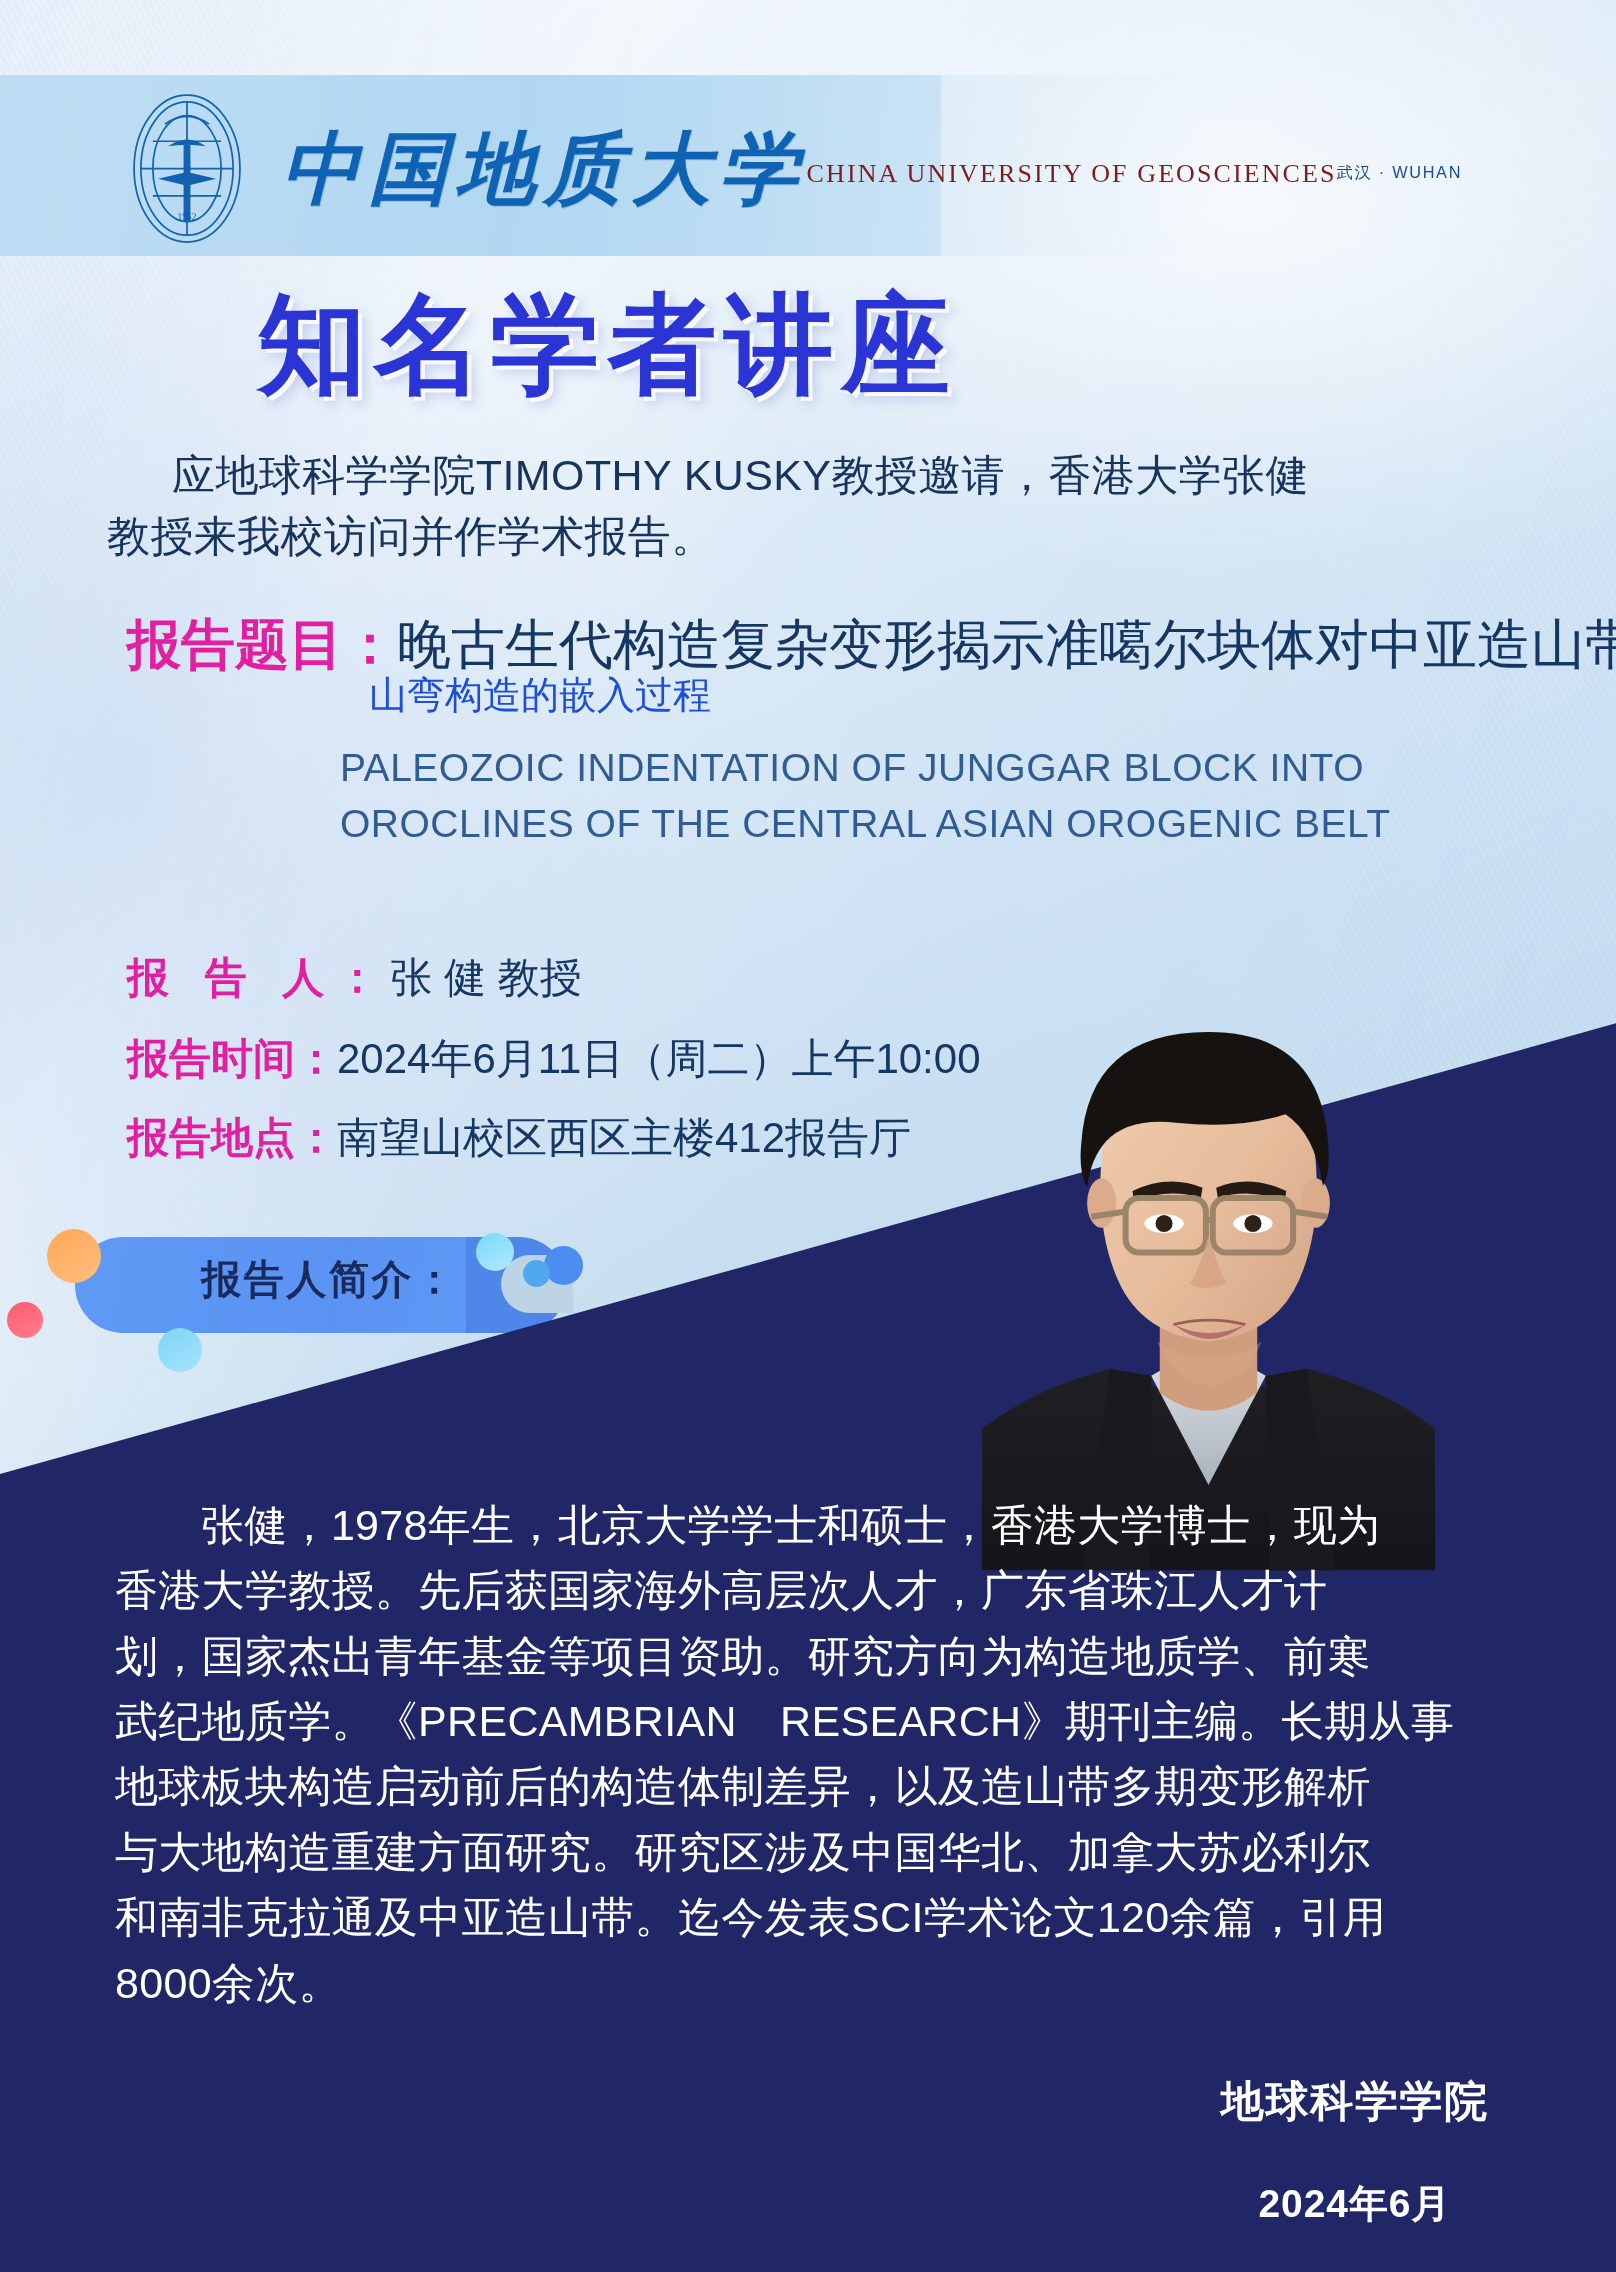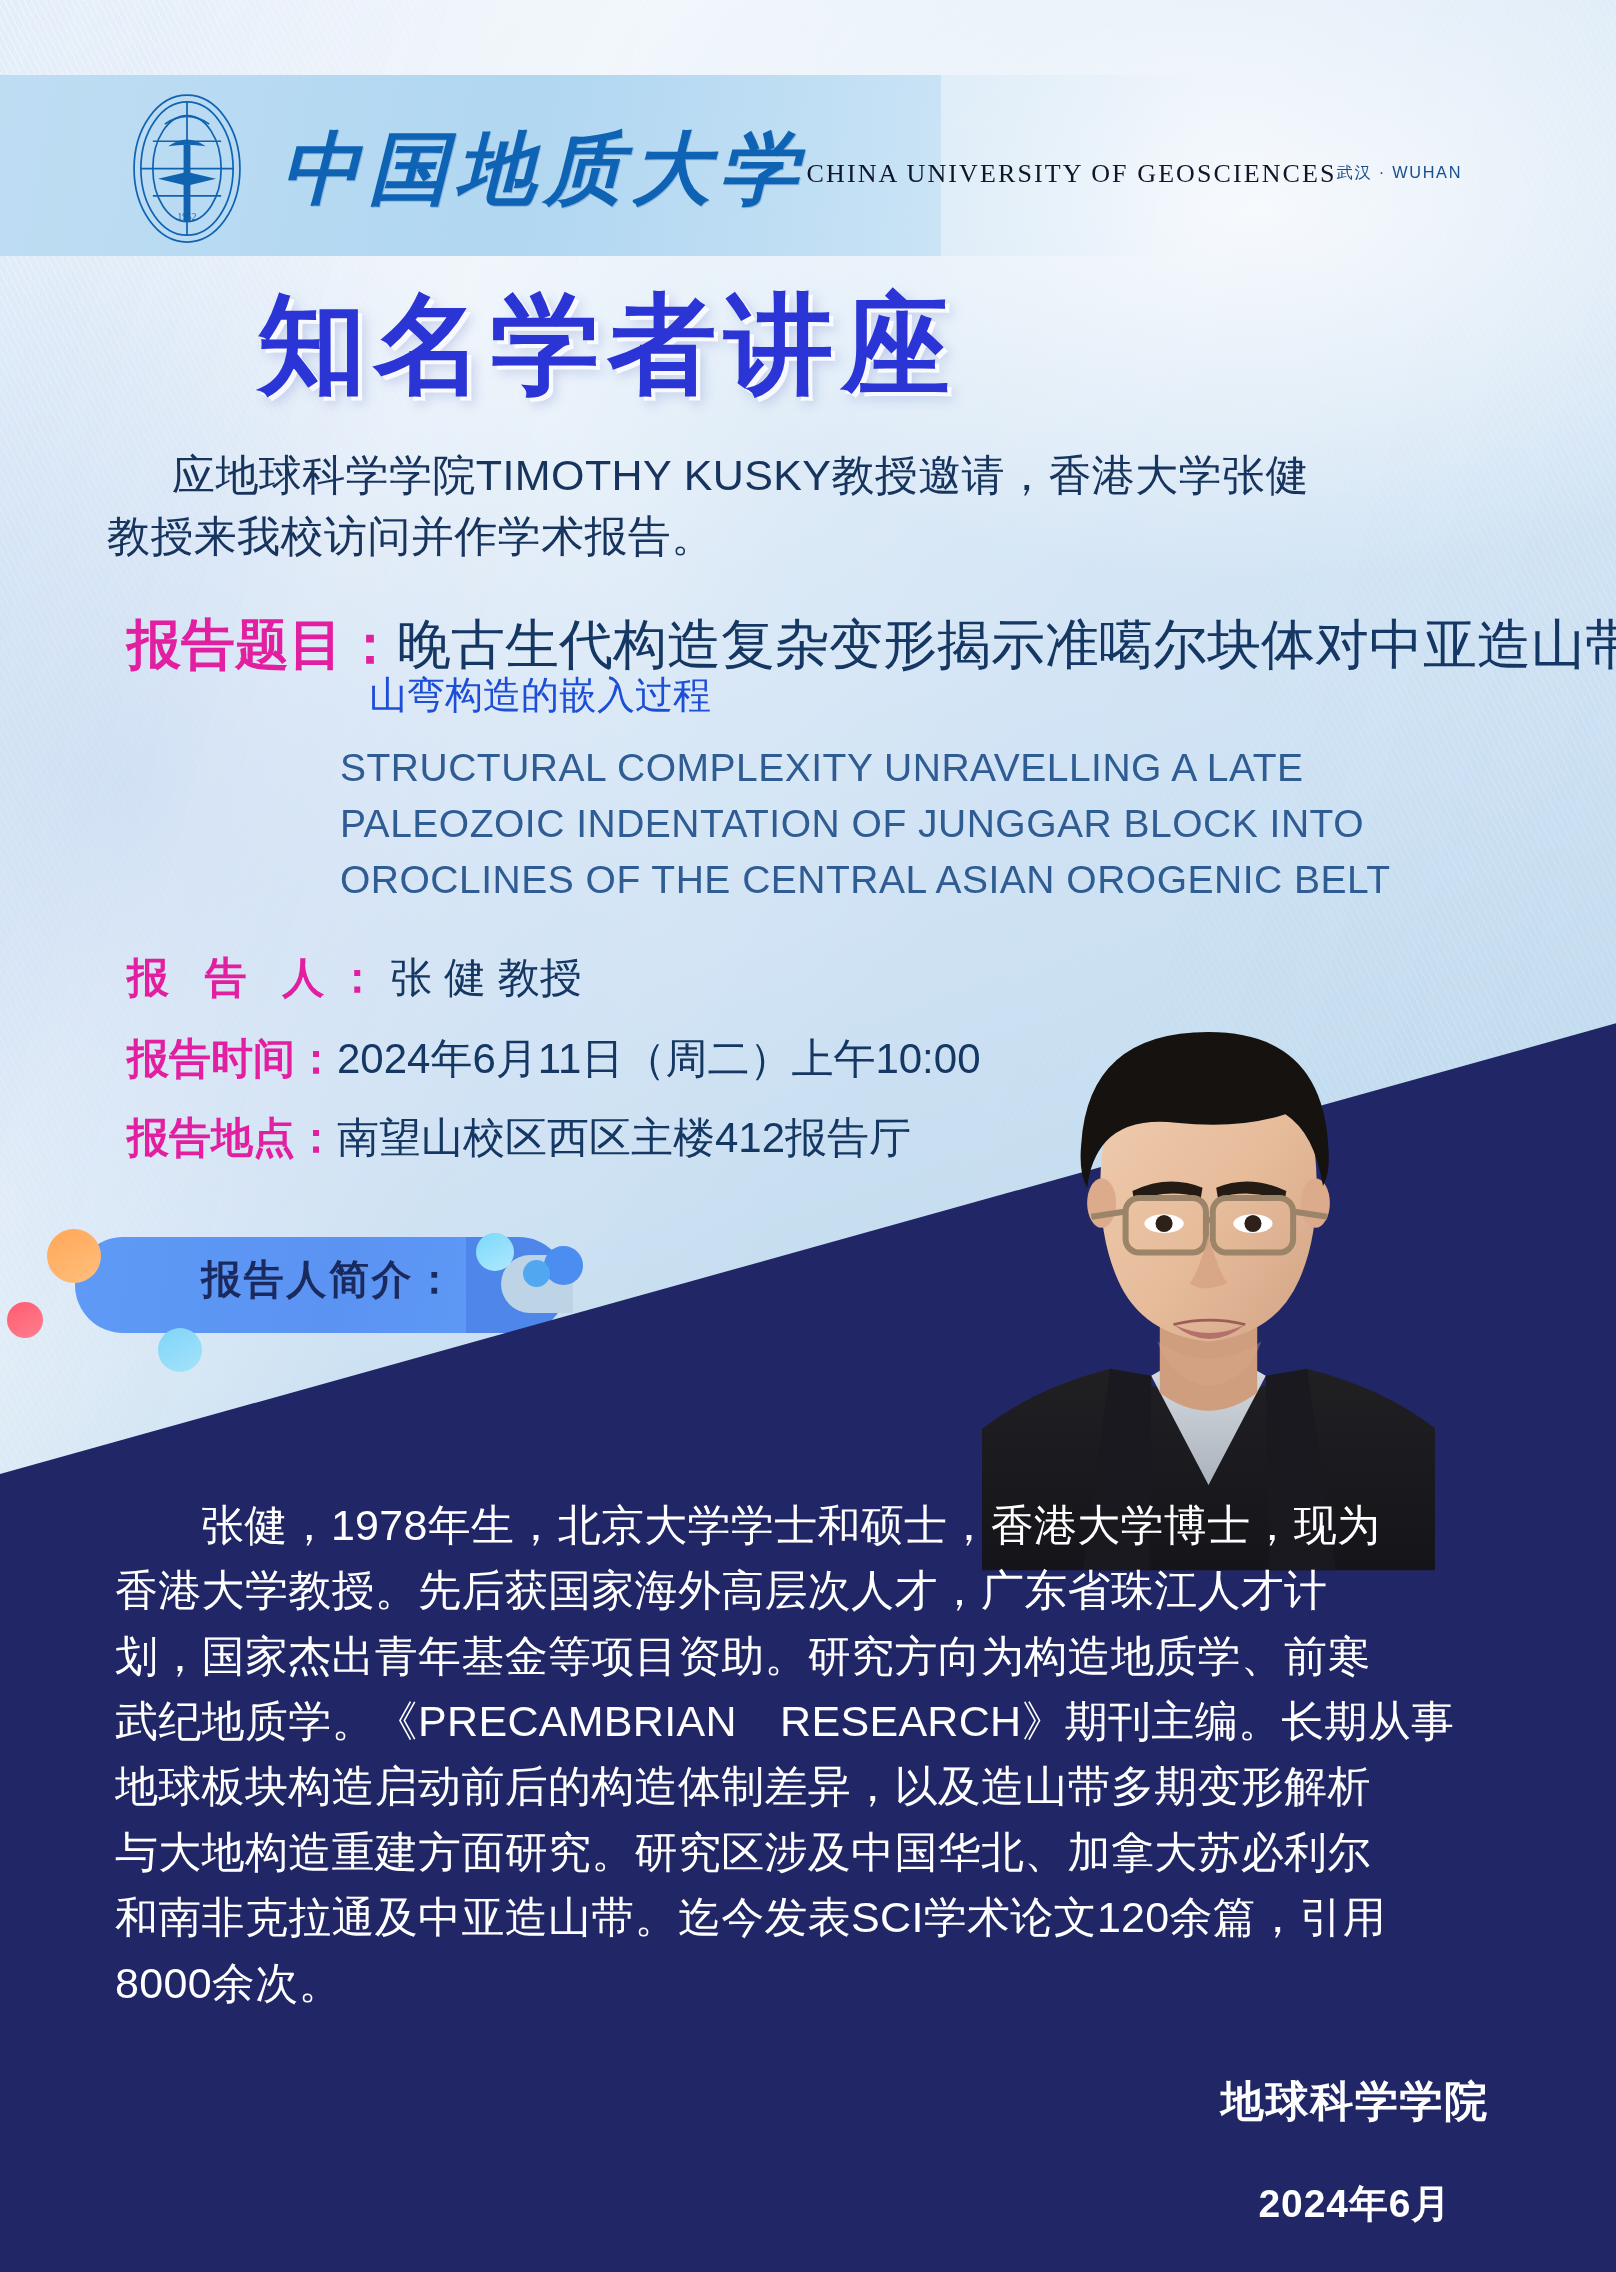--- a/index.html
+++ b/index.html
@@ -78,21 +78,21 @@
   .logo-text{display:flex;align-items:center;}
   .logo-cn{
     font-family:"Liberation Serif","DejaVu Serif",serif;
     font-weight:700;font-size:79px;letter-spacing:8.6px;color:#0f63b5;
     line-height:1.0;font-style:italic;
     text-shadow:0.9px 0.9px 0 rgba(10,80,150,.25);
     white-space:nowrap;
   }
   .logo-en{
     font-family:"Liberation Serif","DejaVu Serif",serif;
-    font-size:26px;letter-spacing:2.1px;color:#0f172a;margin-top:10.3px;white-space:nowrap;
+    font-size:26px;letter-spacing:2.1px;color:#7f1d1d;margin-top:10.3px;white-space:nowrap;
   }
   .logo-rule{display:flex;align-items:center;margin-top:7.7px;width:100%;}
   .logo-rule .ln{height:0.9px;background:#3a7bbd;flex:1;}
   .logo-city{font-size:16.3px;color:#184e8c;letter-spacing:1.7px;white-space:nowrap;font-family:"Liberation Sans",sans-serif;}
 
   
   .main-title{
     position:absolute;left:0;top:272px;width:1215px;text-align:center;
     font-family:"Liberation Sans","DejaVu Sans",sans-serif;
     font-weight:700;font-size:109px;letter-spacing:7.7px;
@@ -237,21 +237,20 @@
     <span class="ind"></span><span>应地球科学学院TIMOTHY KUSKY教授邀请，香港大学张健</span><br>
     <span>教授来我校访问并作学术报告。</span>
   </div>
 
   <div class="title-cn">
     <span class="lbl">报告题目：</span><span class="val">晚古生代构造复杂变形揭示准噶尔块体对中亚造山带</span>
   </div>
   <div class="title-cn2">山弯构造的嵌入过程</div>
 
   <div class="title-en">
-    <div>STRUCTURAL COMPLEXITY UNRAVELLING A LATE</div>
     <div>PALEOZOIC INDENTATION OF JUNGGAR BLOCK INTO</div>
     <div>OROCLINES OF THE CENTRAL ASIAN OROGENIC BELT</div>
   </div>
 
   <div class="row" style="top:952px;">
     <span class="lbl sp">报 告 人：</span><span class="val">张 健 教授</span>
   </div>
   <div class="row" style="top:1033px;">
     <span class="lbl">报告时间：</span><span class="val">2024年6月11日（周二）上午10:00</span>
   </div>

